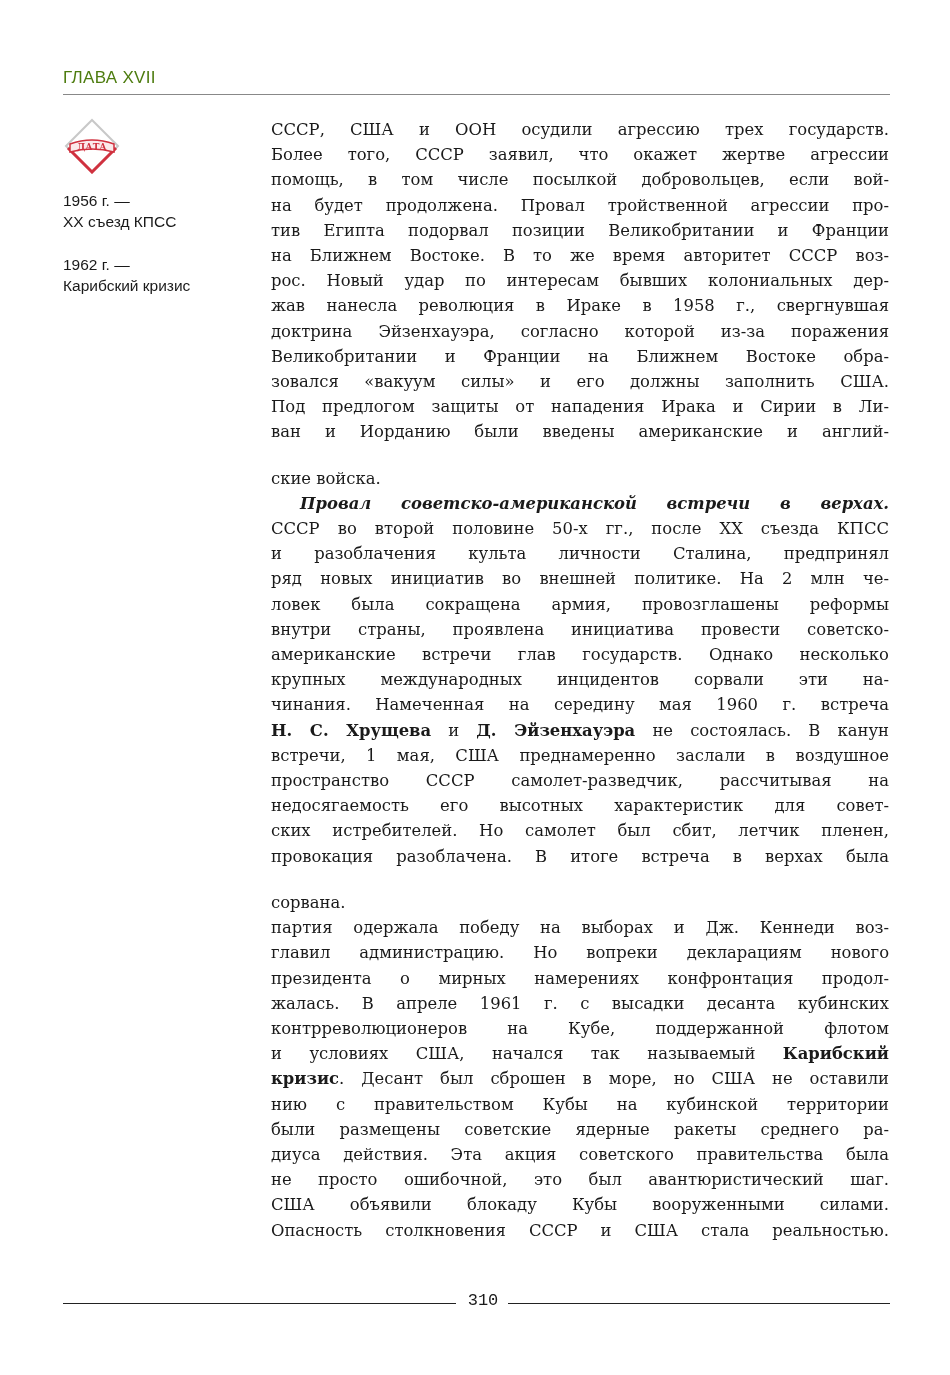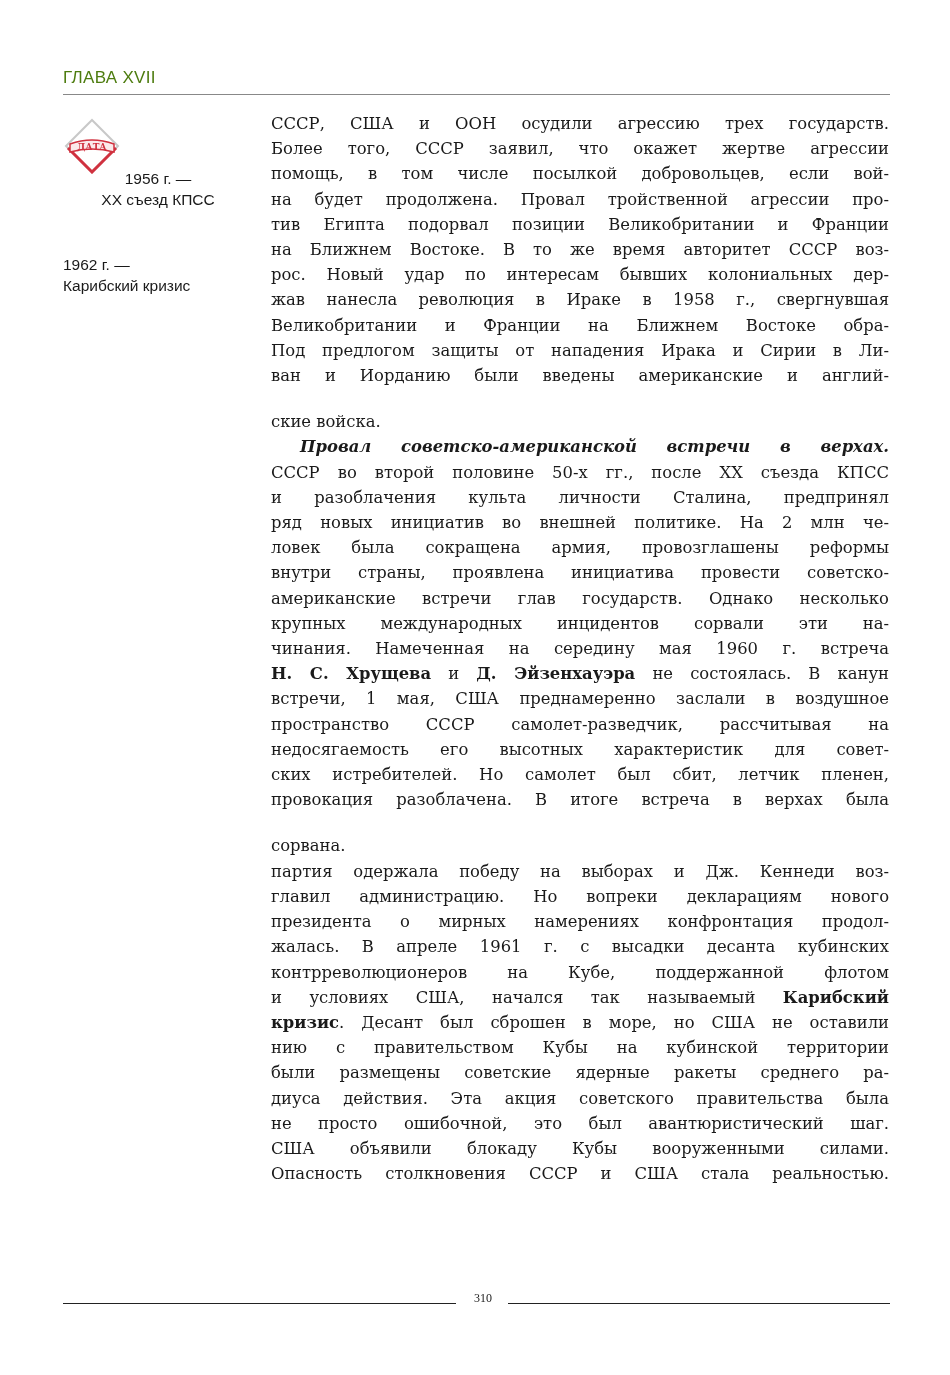--- a/index.html
+++ b/index.html
@@ -9,37 +9,37 @@
     font-family: "Liberation Sans", sans-serif; font-size: 17px; letter-spacing: 0.3px; color: #4d7c0f;
   }
   .header-rule {
     position: absolute; left: 63px; top: 94px; width: 827px; height: 0;
     border-top: 1.5px solid #888;
   }
   .sidebar { position: absolute; left: 63px; top: 118px; width: 190px;
     font-family: "Liberation Sans", sans-serif; font-size: 15.5px; line-height: 21px; color: #1a1a1a; }
   .date-badge { position: absolute; left: 1px; top: 0px; width: 56px; height: 56px; }
   .date-entry { position: absolute; left: 0; width: 190px; }
-  .date-entry.e1 { top: 50px; text-align: center; }
+  .date-entry.e1 { top: 72px; }
   .date-entry.e2 { top: 136px; }
   .date-entry div { white-space: nowrap; }
 
   .main {
-    position: absolute; left: 271px; top: 111px; width: 618px;
+    position: absolute; left: 271px; top: 117px; width: 618px;
     font-family: "DejaVu Serif", serif; font-size: 16.4px; line-height: 25.2px; color: #1a1a1a;
   }
   .main p { margin: 0; text-align: justify; text-align-last: left; }
   .main .line { display: block; text-align: justify; text-align-last: justify; white-space: nowrap; }
   .main .line.last { text-align-last: left; margin-top: 21px; }
   .main b { font-weight: bold; }
 
   .footer-rule-left { position: absolute; left: 63px; top: 1303px; width: 393px; border-top: 1.5px solid #222; }
   .footer-rule-right { position: absolute; left: 508px; top: 1303px; width: 382px; border-top: 1.5px solid #222; }
   .page-number { position: absolute; left: 458px; top: 1291px; width: 50px; text-align: center;
-    font-family: Liberation Serif, serif; font-size: 12px; color: #1a1a1a; }
+    font-family: Liberation Mono, monospace; font-size: 17px; color: #1a1a1a; }
 </style>
 </head>
 <body>
 
 <div class="header-title">ГЛАВА XVII</div>
 <div class="header-rule"></div>
 
 <div class="sidebar">
   <svg class="date-badge" viewBox="0 0 56 56">
     <polygon points="28,2 54,28 28,54 2,28" fill="#fff" stroke="#c8c8c8" stroke-width="2"></polygon>
@@ -60,21 +60,23 @@
 <div class="main">
   <p id="p1">
       <span class="line">СССР, США и ООН осудили агрессию трех государств.</span>
       <span class="line">Более того, СССР заявил, что окажет жертве агрессии</span>
       <span class="line">помощь, в том числе посылкой добровольцев, если вой-</span>
       <span class="line">на будет продолжена. Провал тройственной агрессии про-</span>
       <span class="line">тив Египта подорвал позиции Великобритании и Франции</span>
       <span class="line">на Ближнем Востоке. В то же время авторитет СССР воз-</span>
       <span class="line">рос. Новый удар по интересам бывших колониальных дер-</span>
       <span class="line">жав нанесла революция в Ираке в 1958 г., свергнувшая</span>
+      <span class="line">доктрина Эйзенхауэра, согласно которой из-за поражения</span>
       <span class="line">Великобритании и Франции на Ближнем Востоке обра-</span>
+      <span class="line">зовался «вакуум силы» и его должны заполнить США.</span>
       <span class="line">Под предлогом защиты от нападения Ирака и Сирии в Ли-</span>
       <span class="line">ван и Иорданию были введены американские и англий-</span>
       <span class="line last">ские войска.</span>
     </p>
 
   <p id="p2">
     <span class="line" style="padding-left:29px;font-style:italic;"><b>Провал советско-американской встречи в верхах.</b></span>
     <span id="p2-lines"><span class="line">СССР во второй половине 50-х гг., после XX съезда КПСС</span><span class="line">и разоблачения культа личности Сталина, предпринял</span><span class="line">ряд новых инициатив во внешней политике. На 2 млн че-</span><span class="line">ловек была сокращена армия, провозглашены реформы</span><span class="line">внутри страны, проявлена инициатива провести советско-</span><span class="line">американские встречи глав государств. Однако несколько</span><span class="line">крупных международных инцидентов сорвали эти на-</span><span class="line">чинания. Намеченная на середину мая 1960 г. встреча</span></span>
     <span class="line"><b>Н. С. Хрущева</b><span> и </span><b>Д. Эйзенхауэра</b><span> не состоялась. В канун</span></span>
     <span id="p2-after"><span class="line">встречи, 1 мая, США преднамеренно заслали в воздушное</span><span class="line">пространство СССР самолет-разведчик, рассчитывая на</span><span class="line">недосягаемость его высотных характеристик для совет-</span><span class="line">ских истребителей. Но самолет был сбит, летчик пленен,</span><span class="line">провокация разоблачена. В итоге встреча в верхах была</span><span class="line last">сорвана.</span></span>

